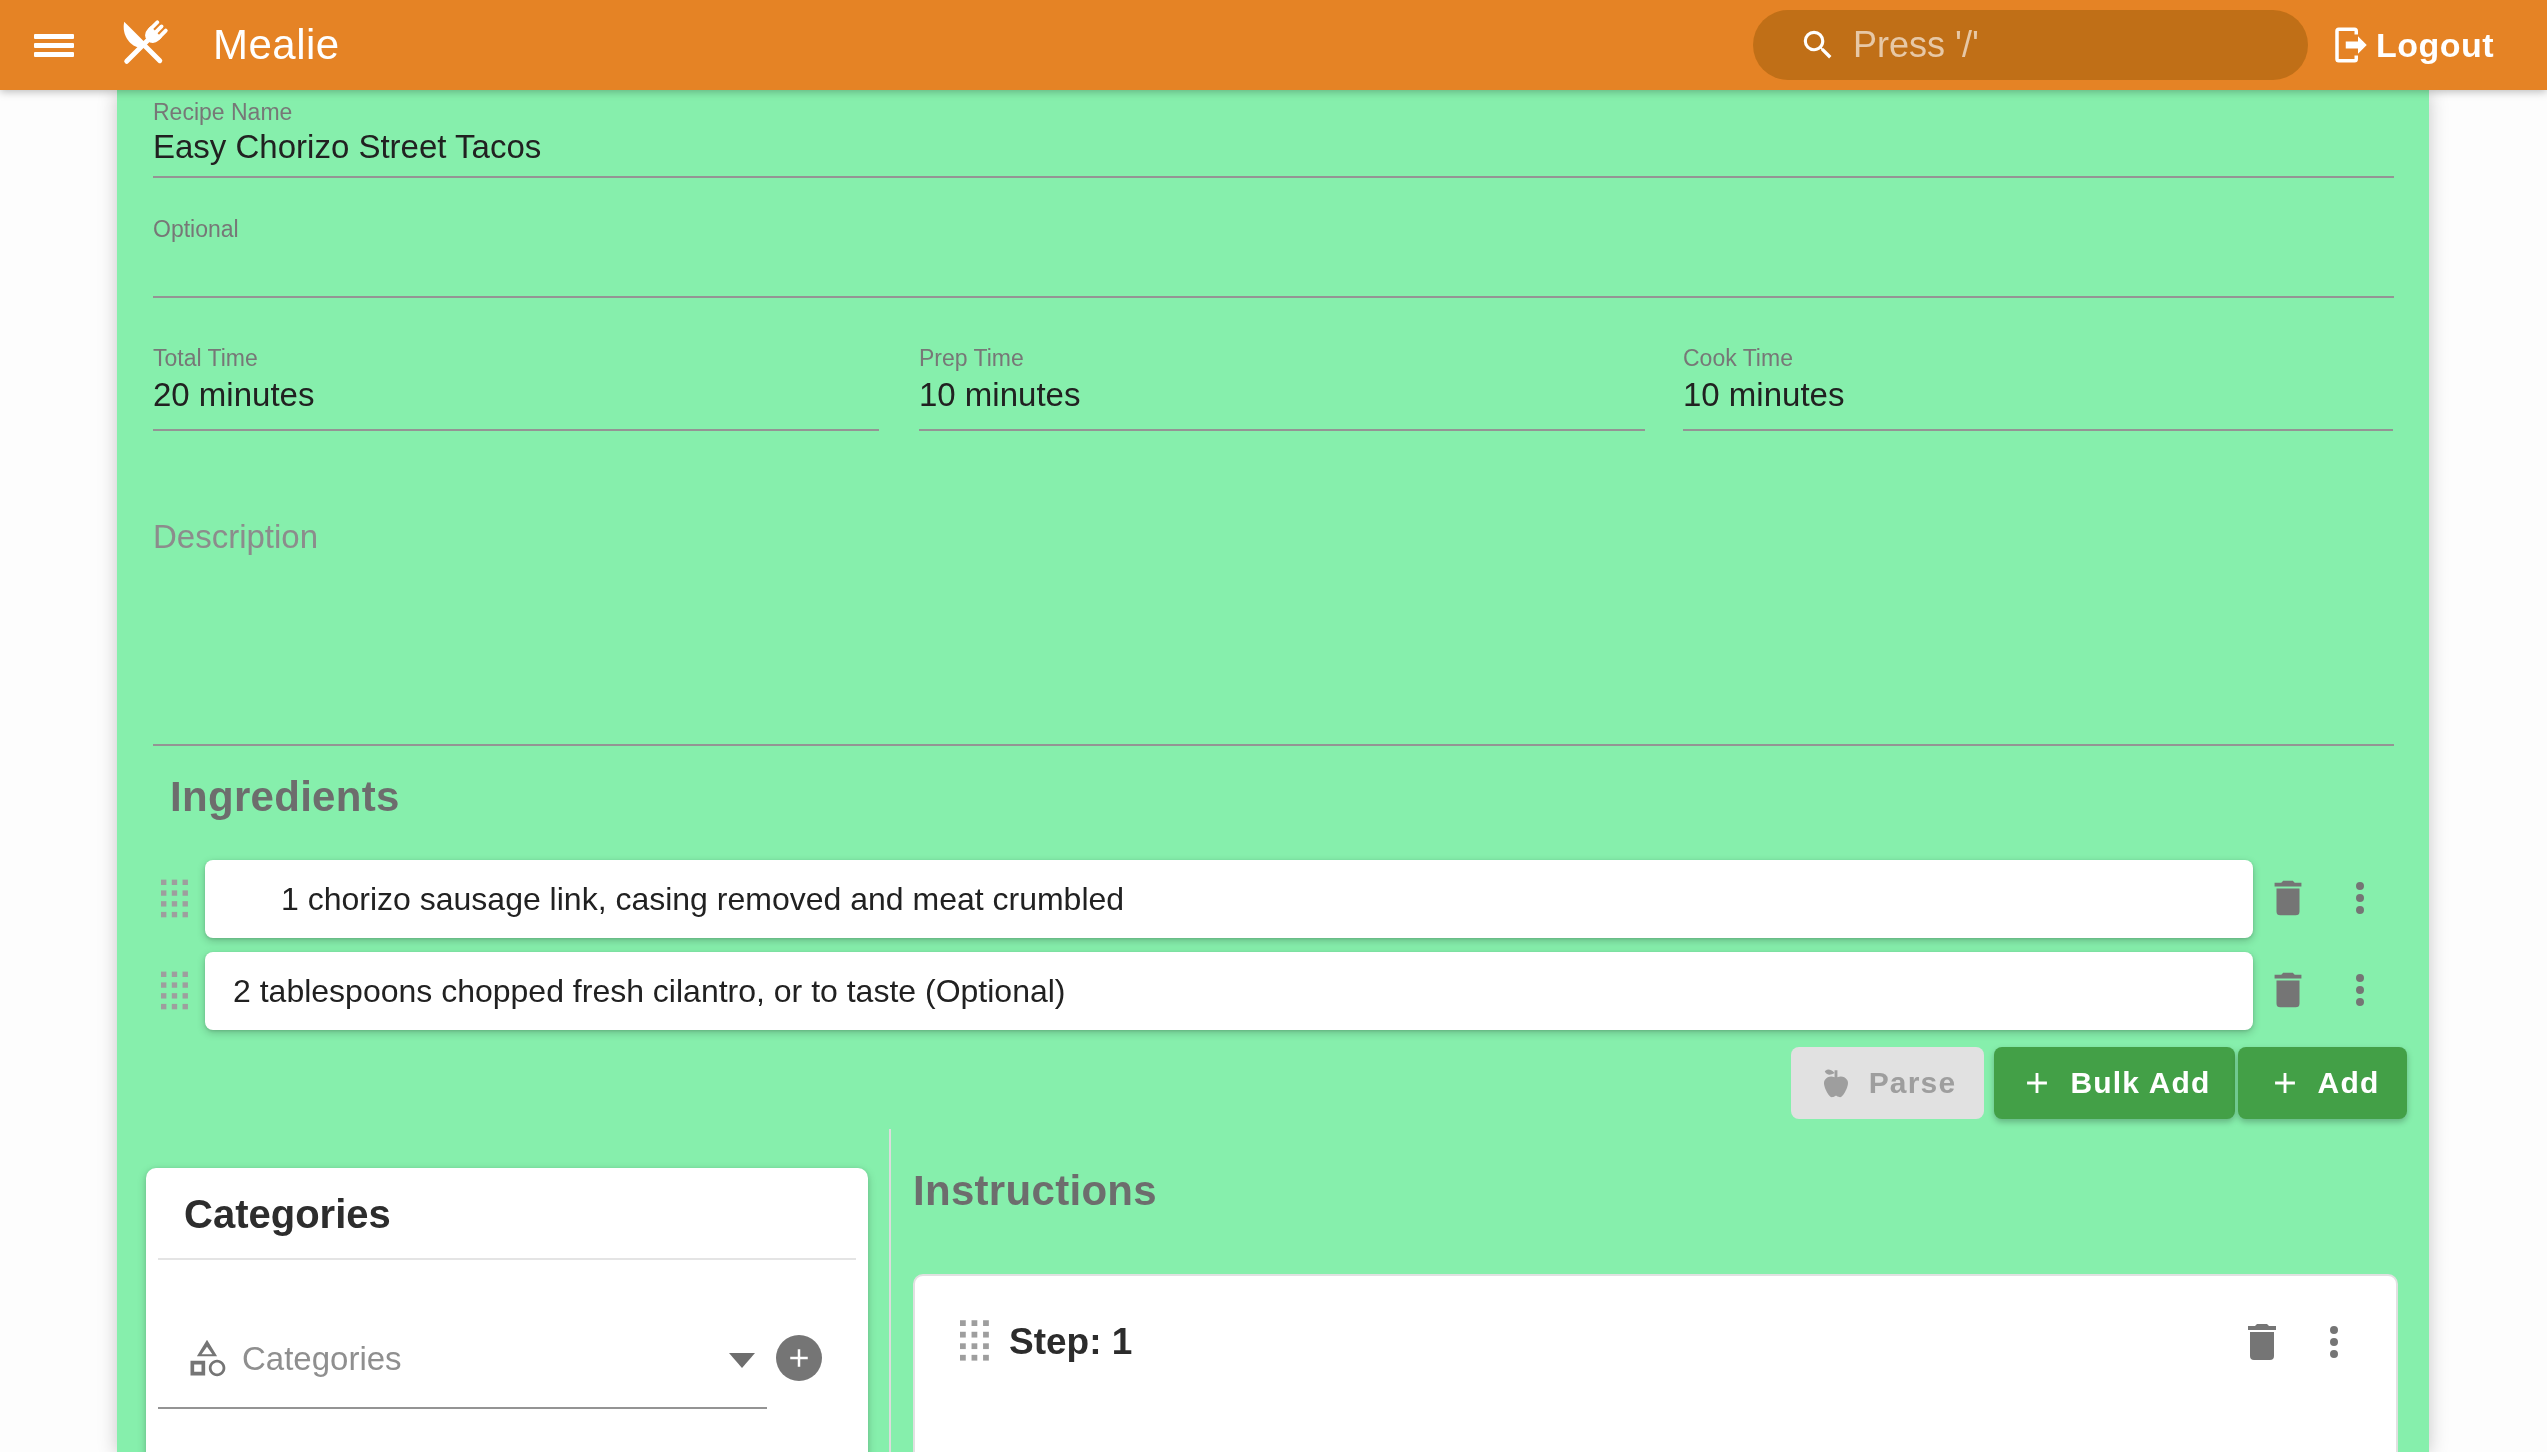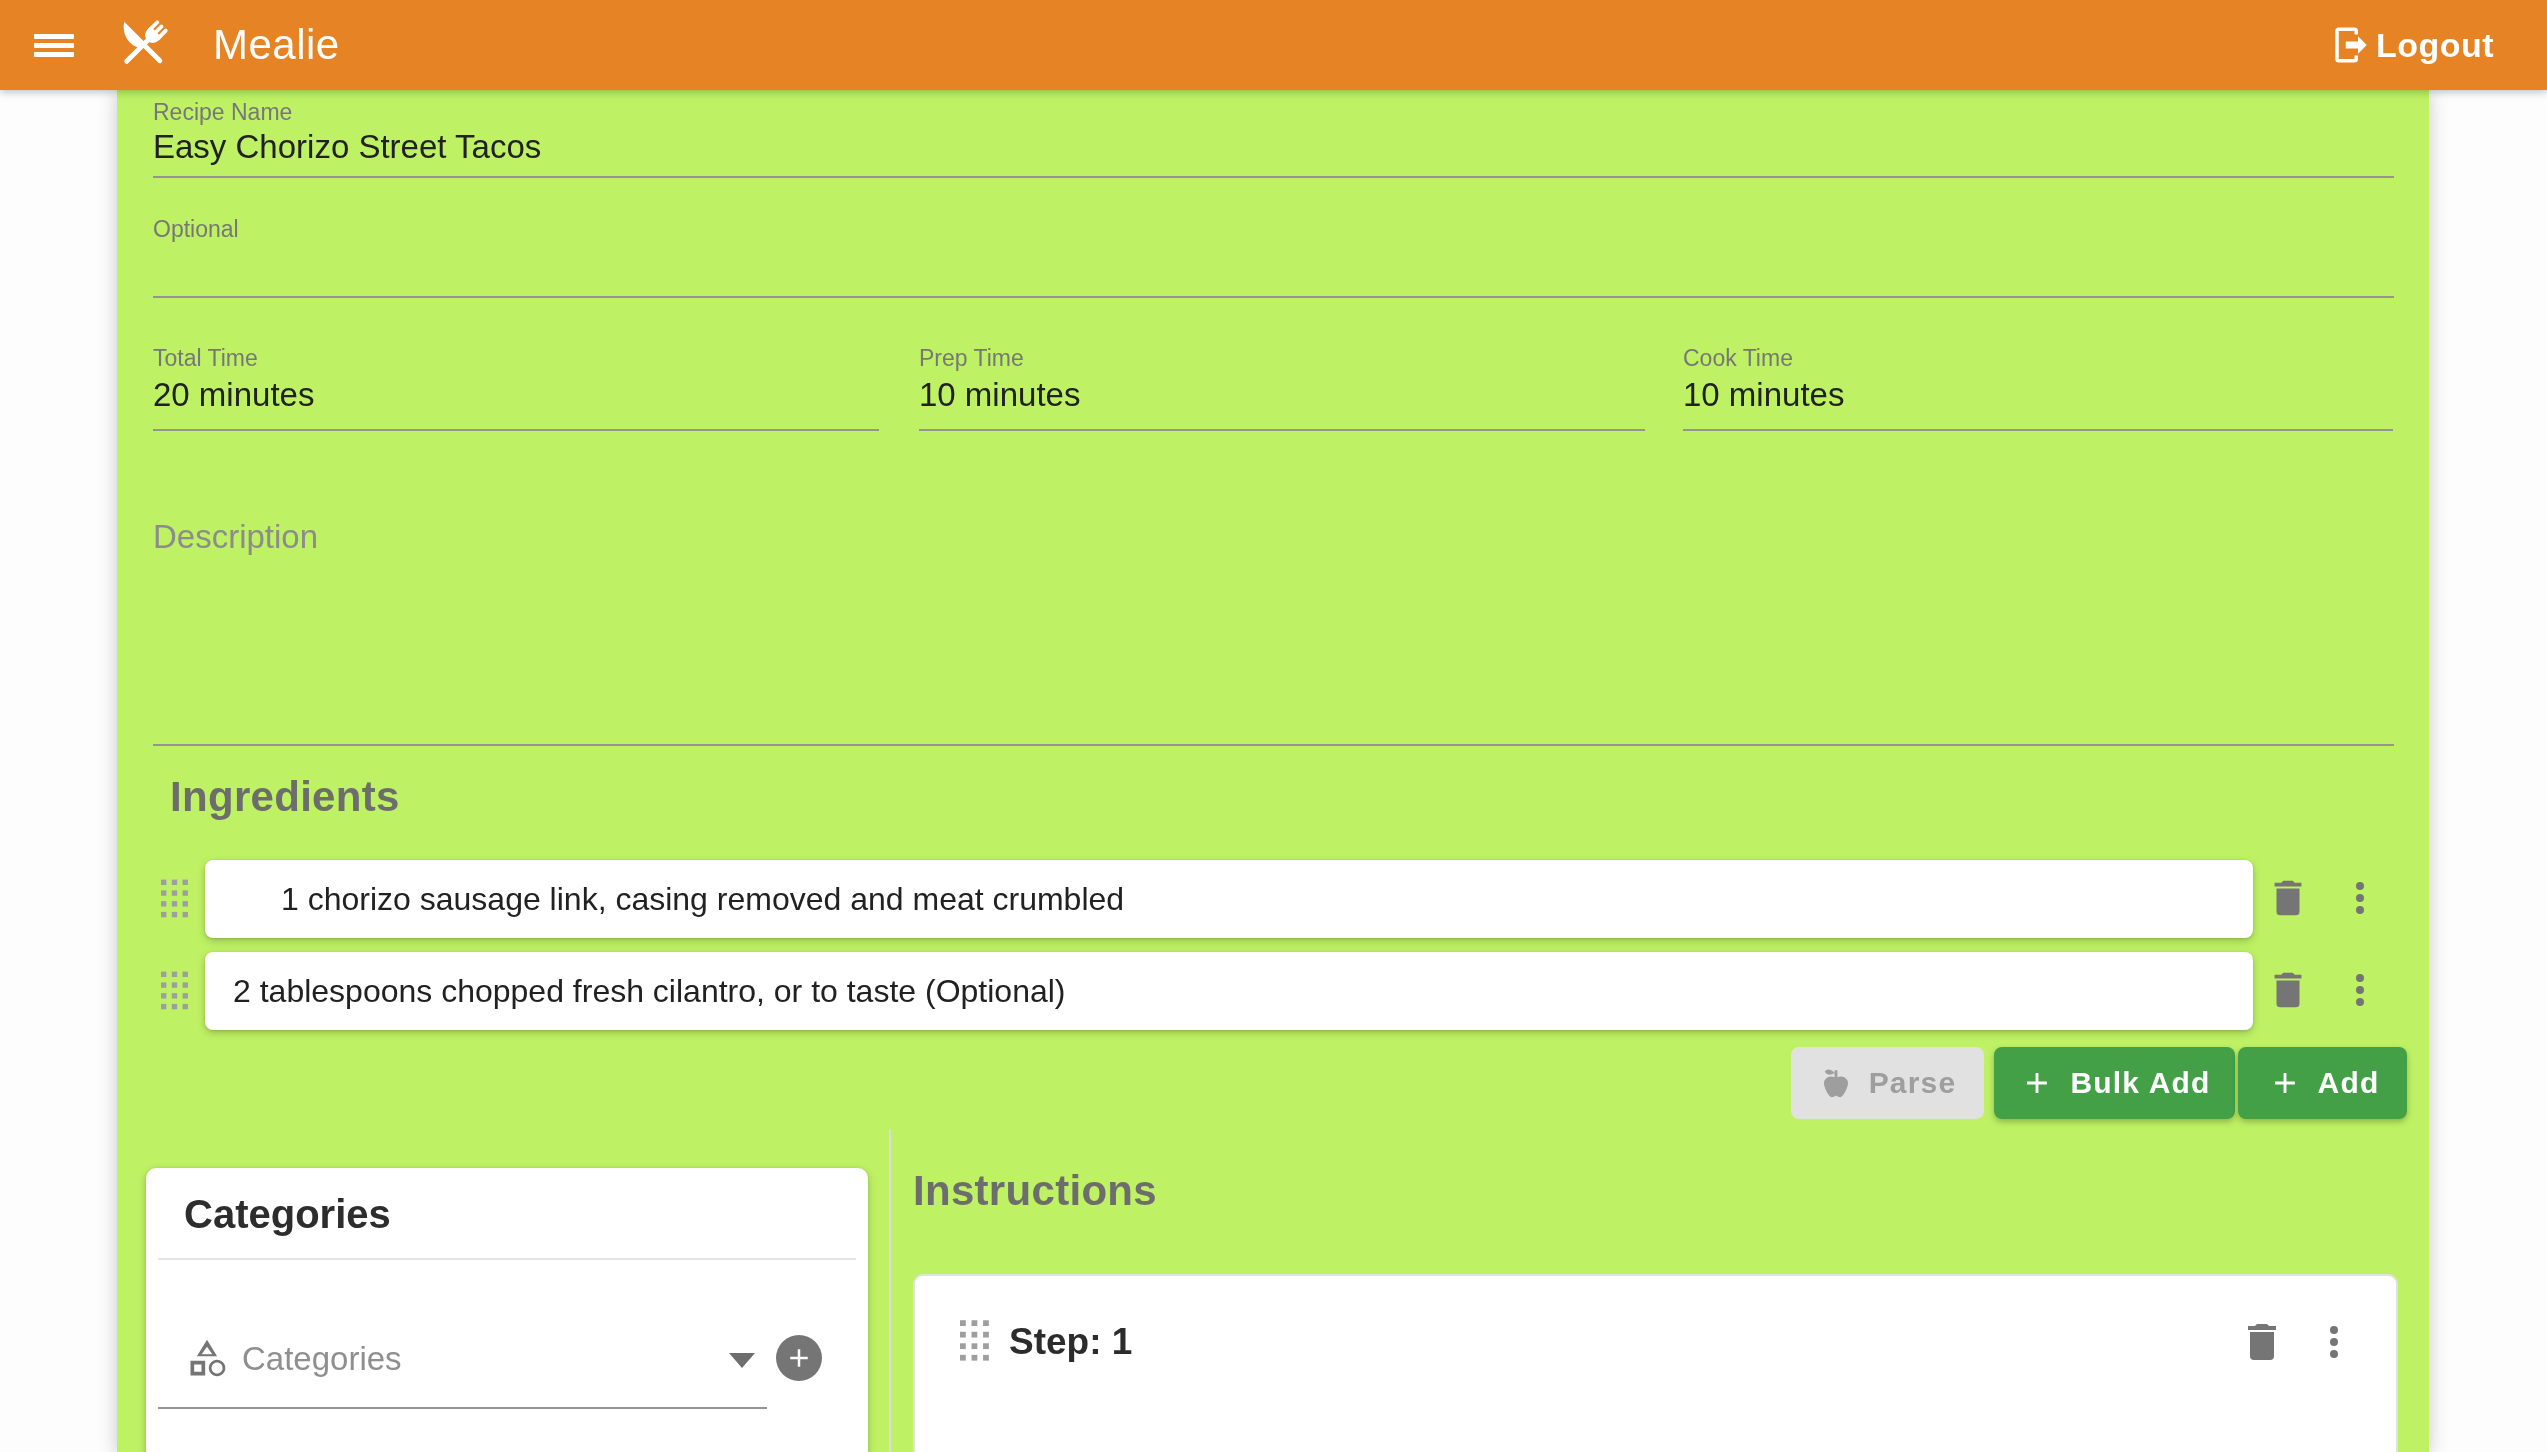--- a/index.html
+++ b/index.html
@@ -25,21 +25,21 @@
   .searchbar{position:absolute;left:1753px;top:10px;width:555px;height:70px;border-radius:35px;
              background:var(--searchbar);display:flex;align-items:center;}
   .searchbar svg{margin-left:46px;flex:none;}
   .searchbar input{flex:1;margin-left:14px;margin-right:24px;background:transparent;border:none;outline:none;
              font-family:inherit;font-size:36px;color:#fff;}
   .searchbar input::placeholder{color:rgba(255,255,255,.62);}
   .logout{position:absolute;left:2320px;top:0;height:90px;display:flex;align-items:center;gap:4px;
           color:#fff;font-size:34px;font-weight:700;letter-spacing:0.5px;cursor:pointer;padding:0 10px;}
 
   
-  .main-card{position:absolute;left:117px;top:90px;width:2312px;height:1363px;background:#bef264;
+  .main-card{position:absolute;left:117px;top:90px;width:2312px;height:1363px;background:#86efac;
              box-shadow:0 2px 18px rgba(0,0,0,.22);}
   .abs{position:absolute;}
   .field-label{font-size:23px;line-height:28px;color:#777;}
   .field-input{border:none;outline:none;background:transparent;padding:0;margin:0;
                font-family:inherit;font-size:33px;color:var(--text-dark);width:100%;}
   .field-input::placeholder{color:#8c8c8c;}
   .underline{border-bottom:2px solid var(--underline);height:0;}
   .section-heading{font-size:42px;font-weight:700;color:var(--heading-gray);letter-spacing:0.3px;}
 
   
@@ -88,20 +88,26 @@
         <path d="M24.6 14.5 h14.8 v4.5 a7.4 7.4 0 0 1 -7.4 7.2 a7.4 7.4 0 0 1 -7.4 -7.2 Z"></path>
         <rect x="29.7" y="24" width="4.6" height="32" rx="2.3"></rect>
       </g>
       <g transform="rotate(-45 32 32)" fill="#fff">
         <path d="M35 4 L35 32 L28.3 32 C22.8 25.5 23.5 11.5 35 4 Z"></path>
         <rect x="30.4" y="31" width="4.6" height="25" rx="2.3"></rect>
       </g>
     </svg>
     <div class="app-title">Mealie</div>
 
+    <div class="searchbar">
+      <svg width="38" height="38" viewBox="0 0 24 24">
+        <path fill="#fff" d="M9.5,3A6.5,6.5 0 0,1 16,9.5C16,11.11 15.41,12.59 14.44,13.73L14.71,14H15.5L20.5,19L19,20.5L14,15.5V14.71L13.73,14.44C12.59,15.41 11.11,16 9.5,16A6.5,6.5 0 0,1 3,9.5A6.5,6.5 0 0,1 9.5,3M9.5,5C7,5 5,7 5,9.5C5,12 7,14 9.5,14C12,14 14,12 14,9.5C14,7 12,5 9.5,5Z"></path>
+      </svg>
+      <input type="text" placeholder="Press '/'" style="">
+    </div>
 
     <div class="logout">
       <svg width="42" height="42" viewBox="0 0 24 24">
         <path fill="#fff" d="M16,17V14H9V10H16V7L21,12L16,17M14,2A2,2 0 0,1 16,4V6H14V4H5V20H14V18H16V20A2,2 0 0,1 14,22H5A2,2 0 0,1 3,20V4A2,2 0 0,1 5,2H14Z"></path>
       </svg>
       <span>Logout</span>
     </div>
   </header>
 
   <main class="main-card">

